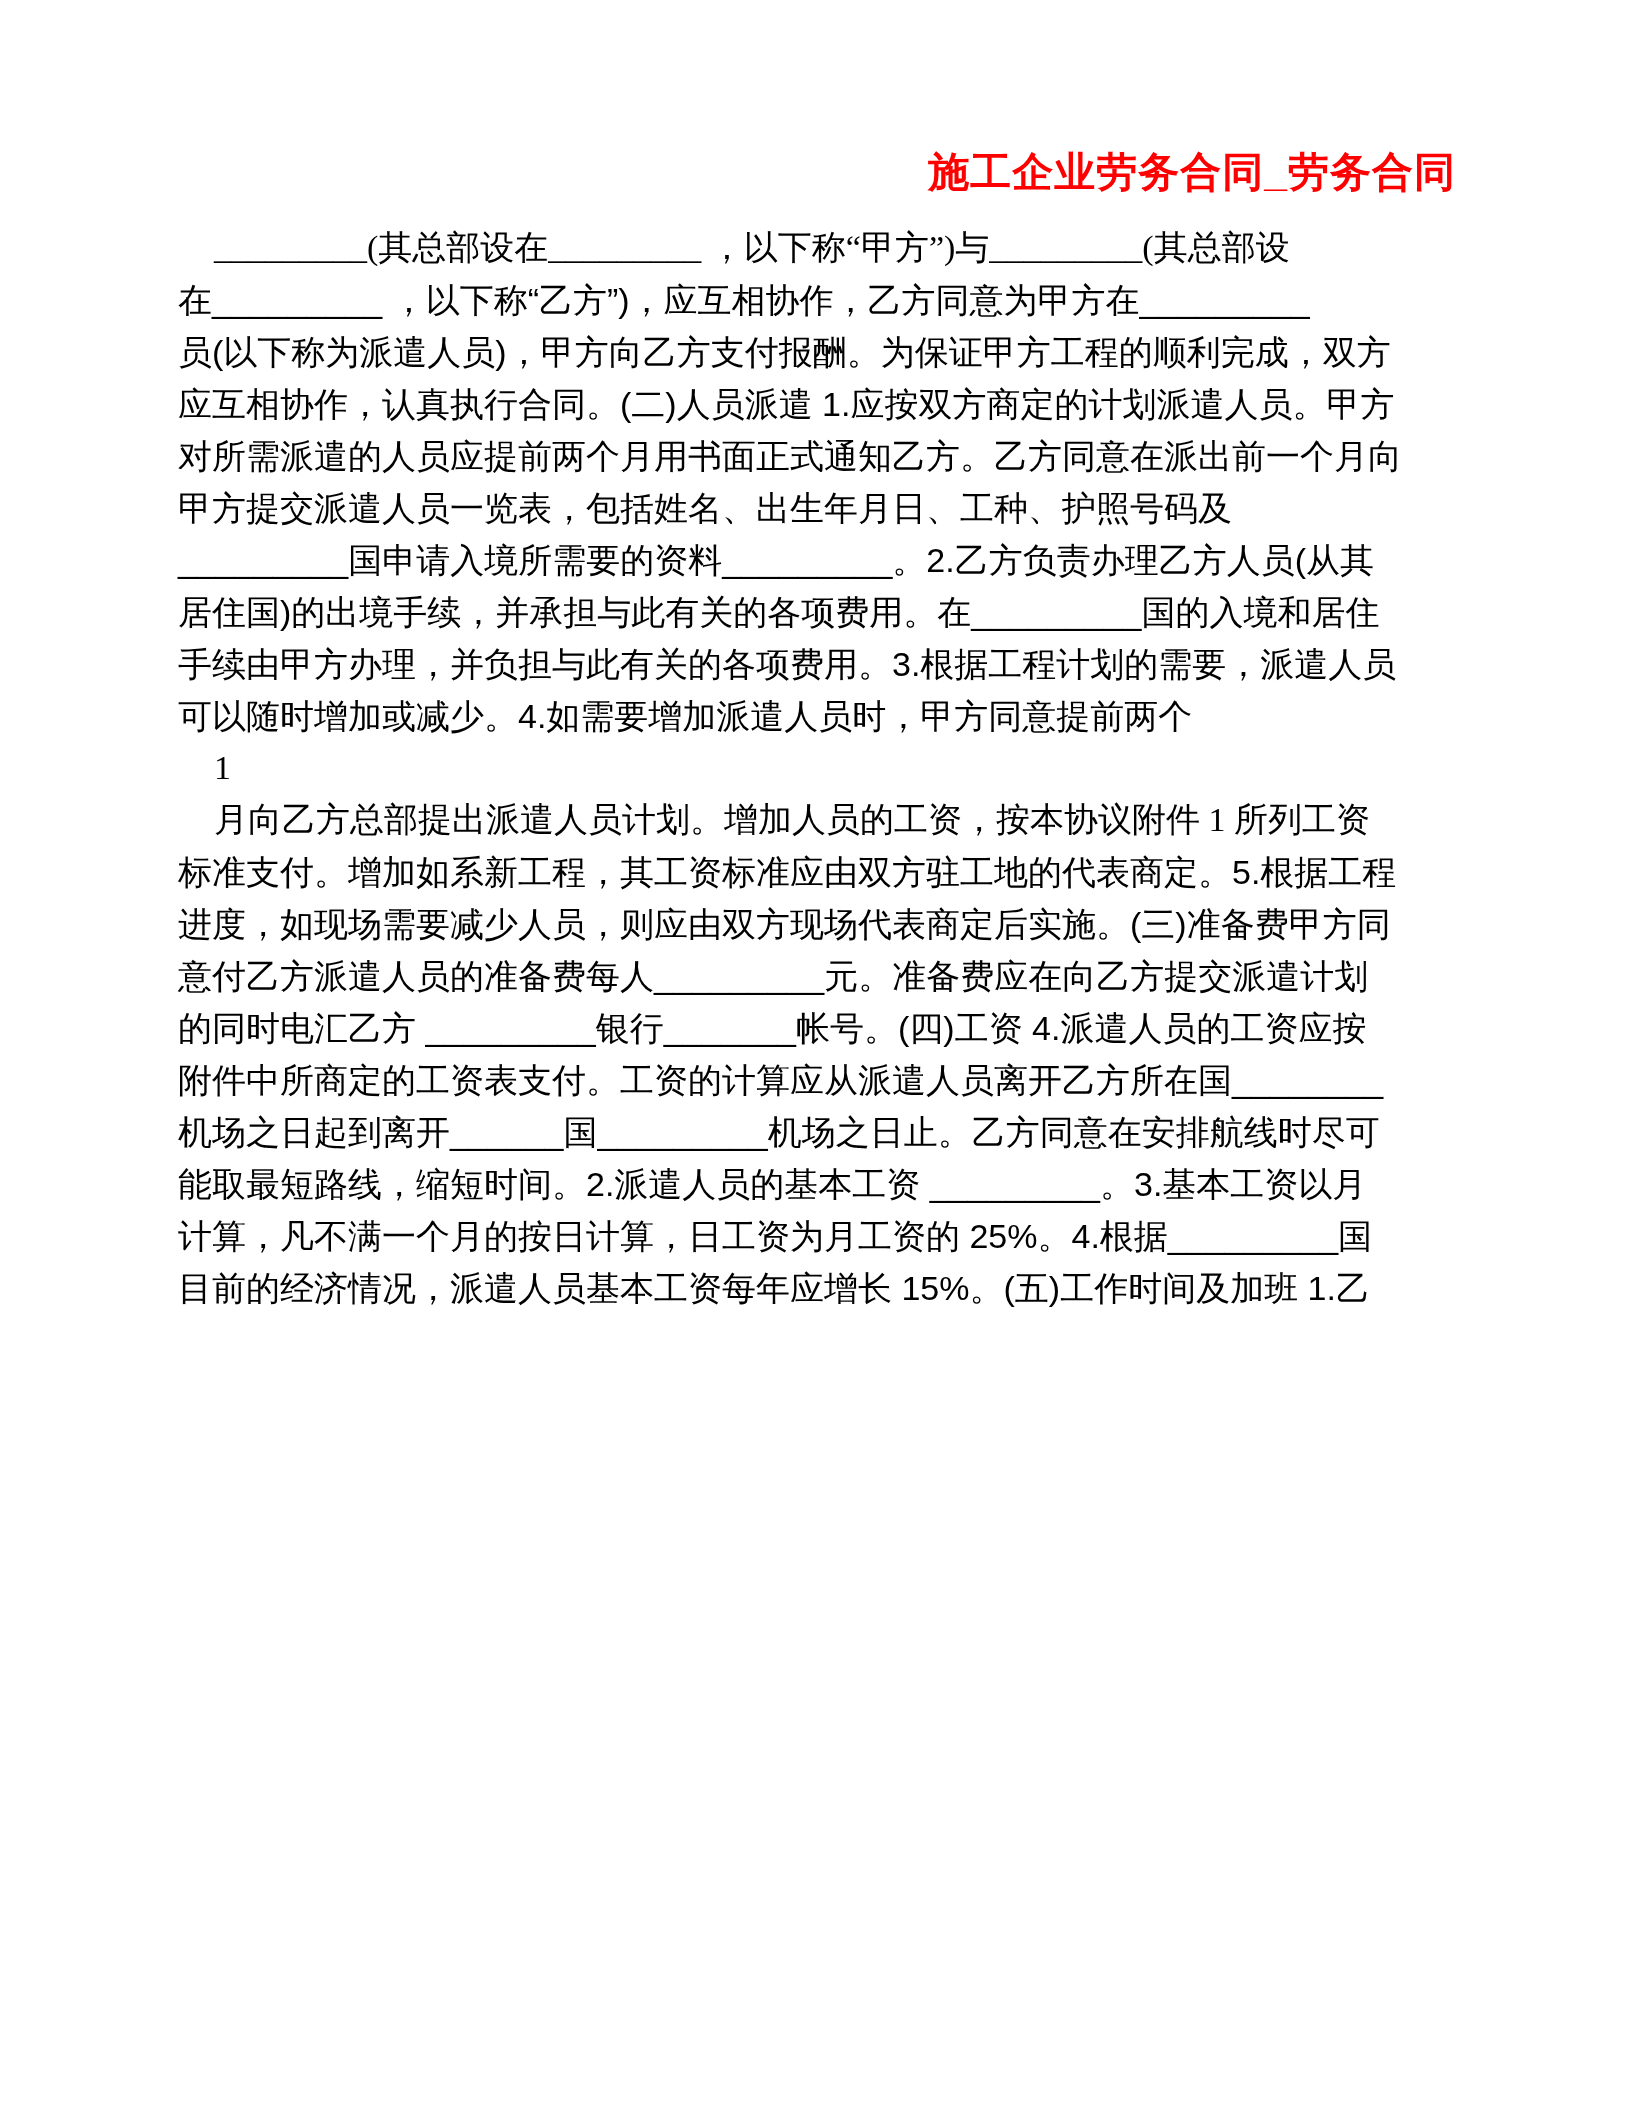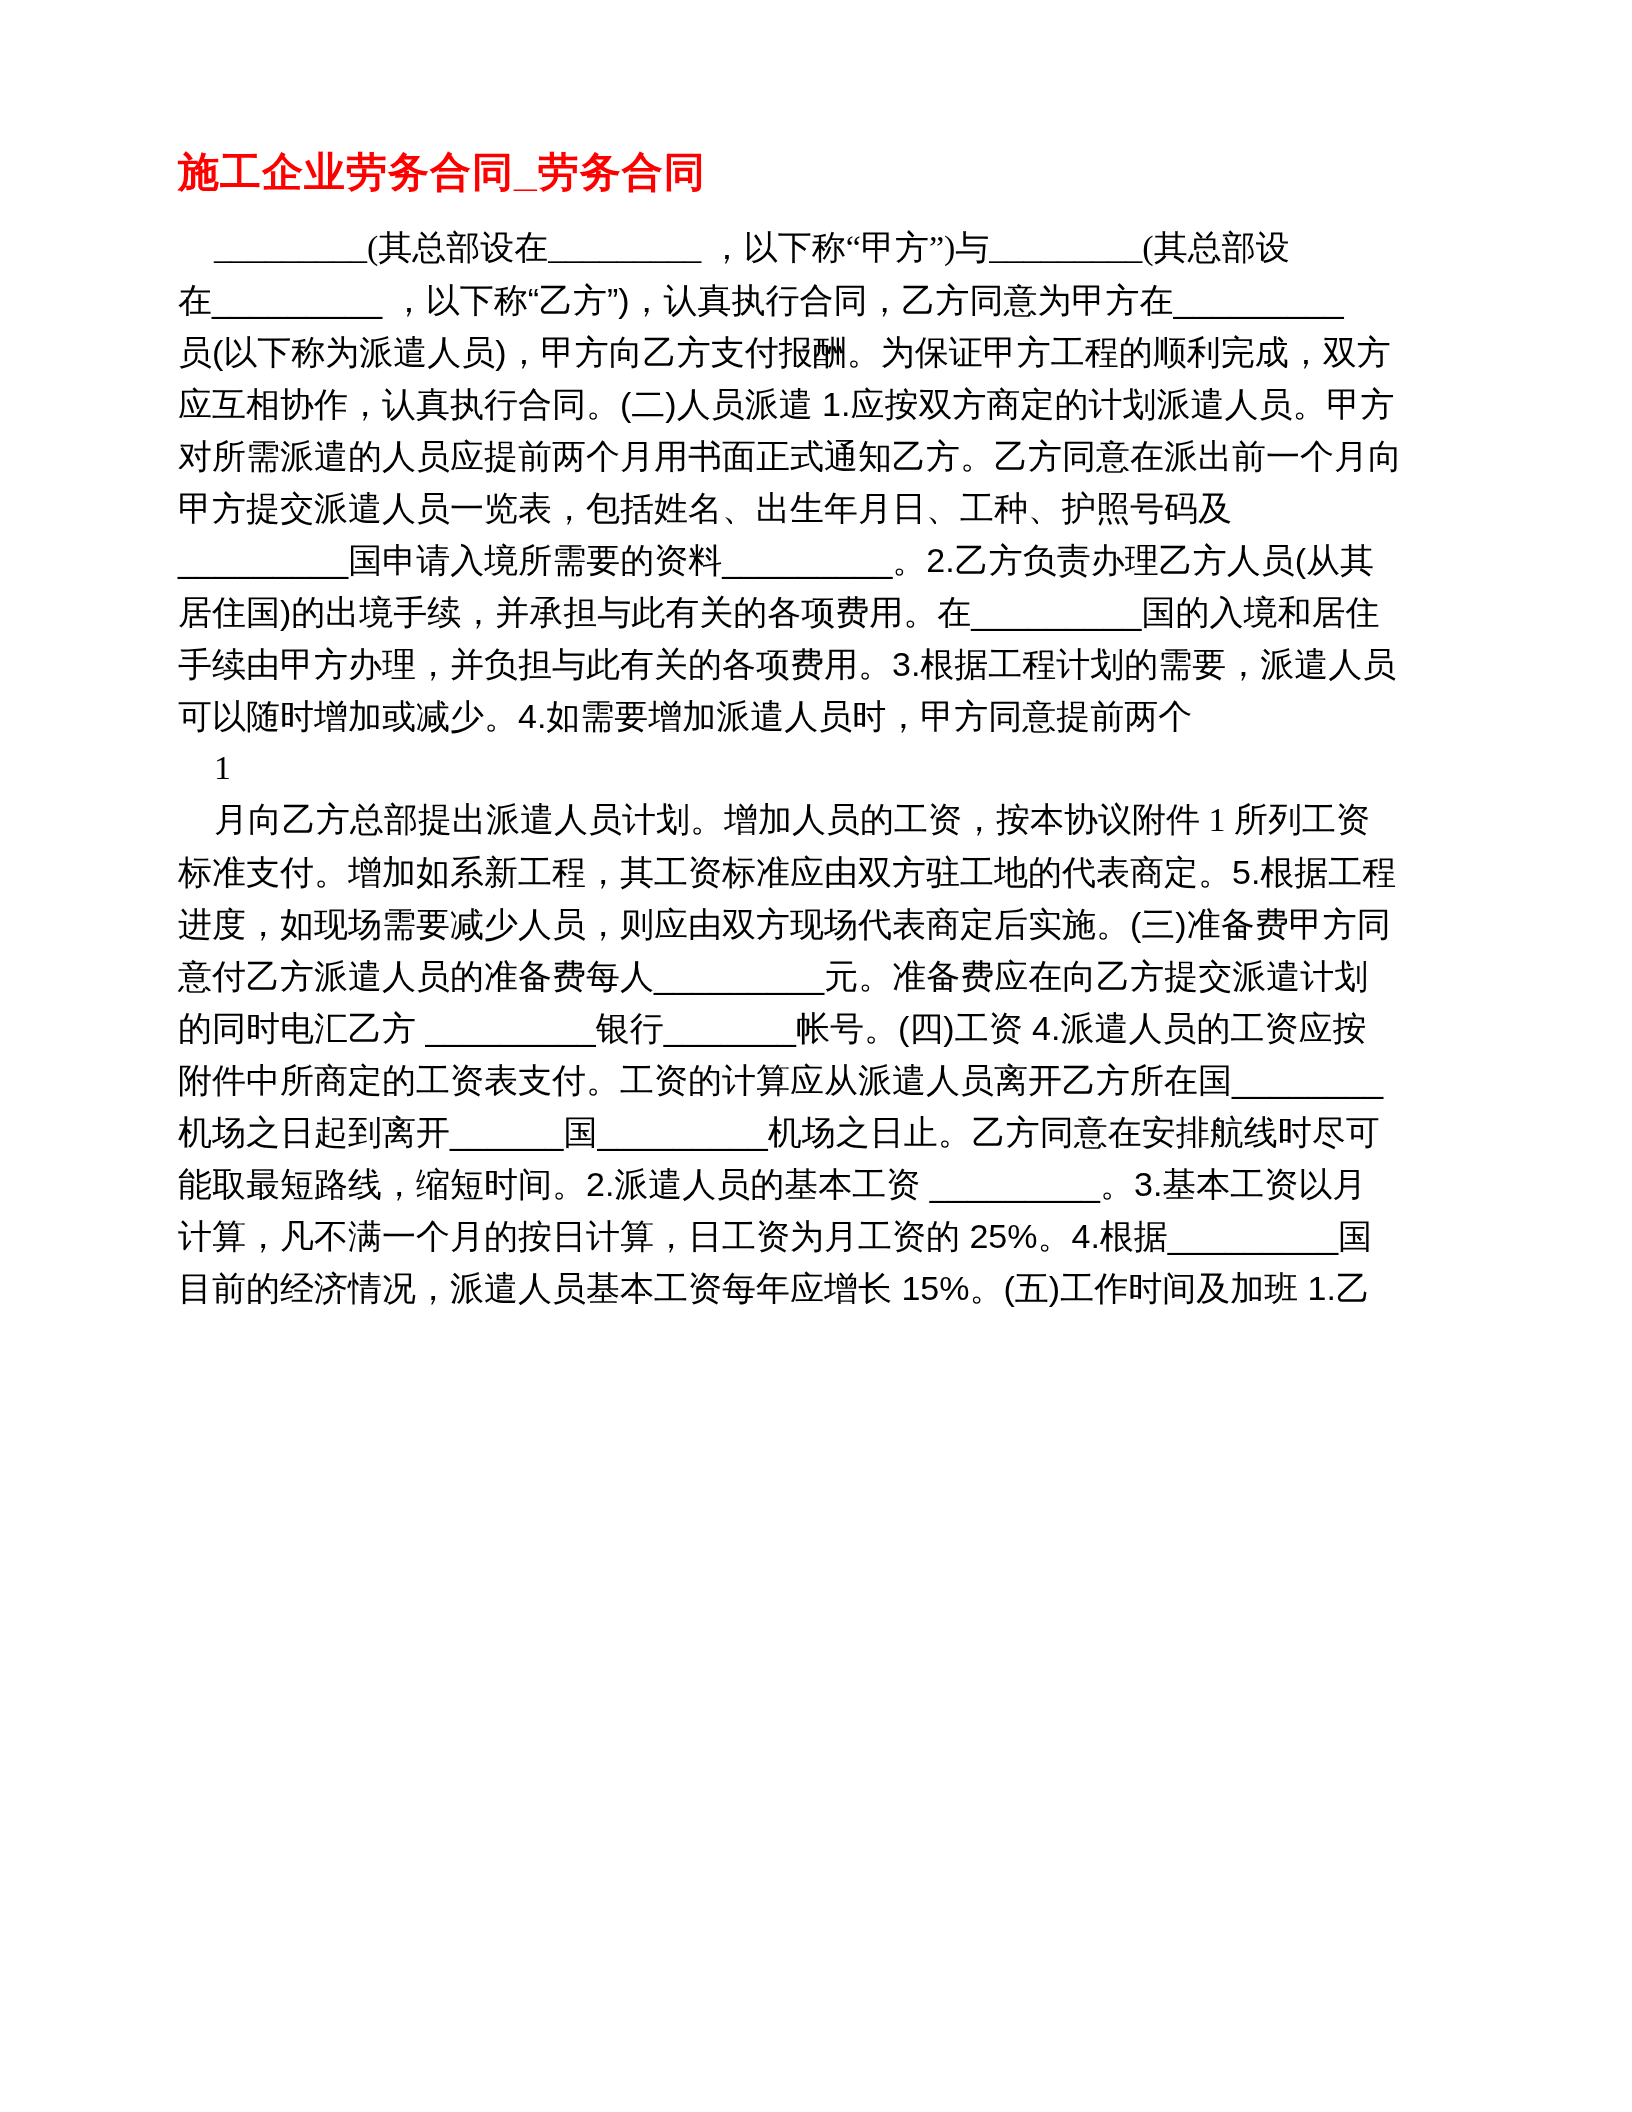--- a/index.html
+++ b/index.html
@@ -14,21 +14,21 @@
     height: 2112px;
     background: #ffffff;
     box-sizing: border-box;
     padding: 146px 176px 0 178px;
     font-family: "Liberation Sans", sans-serif;
     color: #000000;
     overflow: hidden;
   }
   .doc-title {
     margin: 0 0 24px 0;
-    text-align: left;
+    text-align: right;
     font-size: 41px;
     font-weight: bold;
     line-height: 52px;
     letter-spacing: 1px;
   }
   .doc-body {
     width: 100%;
   }
   .line {
     font-size: 34px;
@@ -42,21 +42,21 @@
     font-family: Liberation Serif, serif;
   }
 </style>
 </head>
 <body>
 
 <div class="page">
   <h1 class="doc-title" style="color: rgb(255, 0, 0);">施工企业劳务合同_劳务合同</h1>
   <div class="doc-body" id="doc-body">
       <div class="line indent">_________(其总部设在_________ ，以下称“甲方”)与_________(其总部设</div>
-      <div class="line">在_________ ，以下称“乙方”)，认真执行合同，乙方同意为甲方在_________</div>
+      <div class="line">在_________ ，以下称“乙方”)，应互相协作，乙方同意为甲方在_________</div>
       <div class="line">员(以下称为派遣人员)，甲方向乙方支付报酬。为保证甲方工程的顺利完成，双方</div>
       <div class="line">应互相协作，认真执行合同。(二)人员派遣 1.应按双方商定的计划派遣人员。甲方</div>
       <div class="line">对所需派遣的人员应提前两个月用书面正式通知乙方。乙方同意在派出前一个月向</div>
       <div class="line">甲方提交派遣人员一览表，包括姓名、出生年月日、工种、护照号码及</div>
       <div class="line">_________国申请入境所需要的资料_________。2.乙方负责办理乙方人员(从其</div>
       <div class="line">居住国)的出境手续，并承担与此有关的各项费用。在_________国的入境和居住</div>
       <div class="line">手续由甲方办理，并负担与此有关的各项费用。3.根据工程计划的需要，派遣人员</div>
       <div class="line">可以随时增加或减少。4.如需要增加派遣人员时，甲方同意提前两个</div>
       <div class="line indent">1</div>
       <div class="line indent">月向乙方总部提出派遣人员计划。增加人员的工资，按本协议附件 1 所列工资</div>

